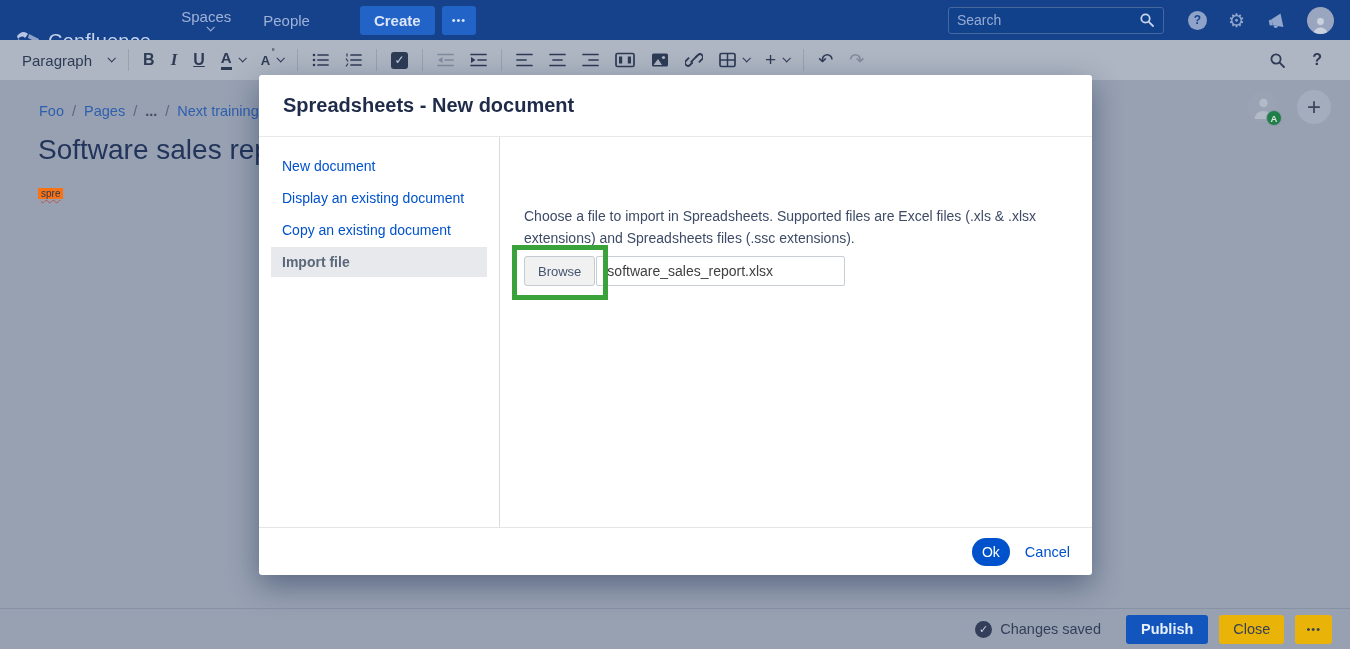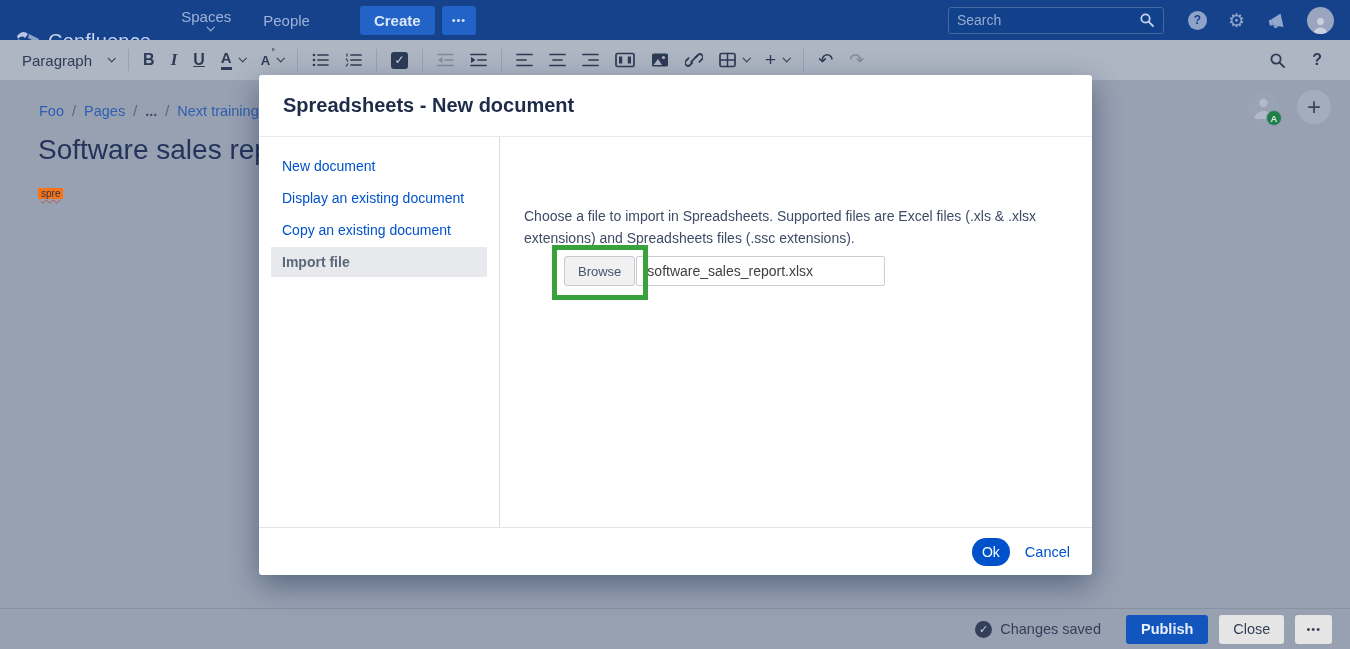--- a/index.html
+++ b/index.html
@@ -74,36 +74,36 @@
 
   
   .bottombar { position:absolute; left:0; right:0; bottom:0; height:41px; border-top:1px solid #8792A5;
                background:var(--page-bg,#98A1B2); display:flex; align-items:center; justify-content:flex-end;
                padding:0 18px; gap:11px; }
   .status { display:flex; align-items:center; gap:8px; font-size:14.5px; color:#333F5A; margin-right:14px; }
   .check-circle { width:17px; height:17px; border-radius:50%; background:#333F5A; color:#C9D2E2; font-size:11px;
                   display:flex; align-items:center; justify-content:center; }
   .publish-btn { background:var(--publish-blue,#1256BD); color:#E8EFFA; border:none; border-radius:3px; height:29px;
                  padding:0 15px; font-size:14.5px; font-weight:700; cursor:pointer; }
-  .close-btn, .bb-more { background:#e5e5e5; color:#333F58; border:none; border-radius:3px; height:29px;
+  .close-btn, .bb-more { background:#eab308; color:#333F58; border:none; border-radius:3px; height:29px;
                  padding:0 14px; font-size:14.5px; cursor:pointer; }
   .bb-more { font-size:11px; letter-spacing:1px; padding:0 11px; }
 
   
   .modal { position:absolute; left:259px; top:75px; width:833px; height:500px; background:#fff; border-radius:3px;
            box-shadow:0 10px 30px rgba(9,30,66,.45); z-index:20; display:flex; flex-direction:column; }
   .modal-header { height:62px; border-bottom:1px solid #E9E9E9; display:flex; align-items:center; padding:0 24px;
                   font-size:20px; font-weight:600; color:#1E2B49; flex:none; }
   .modal-body { flex:1; display:flex; min-height:0; }
   .modal-sidebar { width:241px; flex:none; border-right:1px solid #D8DBE0; padding:14px 12px 0; }
   .side-item { padding:7px 11px; font-size:14px; color:var(--accent-blue,#0052CC); margin-bottom:2px; cursor:pointer; }
   .side-item.selected { background:#E7E9EC; color:#5B6879; font-weight:600; }
   .modal-content { flex:1; padding:21px 24px; position:relative; }
   .desc { font-size:14px; color:#3E4B66; line-height:1.55; max-width:516px;margin-top:48px; }
-  .file-row { margin-top:7px; display:flex; align-items:center; position:relative;margin-left:40px; }
+  .file-row { margin-top:7px; display:flex; align-items:center; position:relative; }
   .browse-btn { height:30px; padding:0 13px; background:#F1F1F2; border:1px solid #C6CAD1; border-radius:3px;
                 font-size:13px; color:#44546F; cursor:pointer; position:relative; z-index:1; }
   .file-input { height:30px; width:249px; border:1px solid #C9CDD4; border-radius:2px; margin-left:1px; padding:0 10px;
                 font-size:14px; color:#404040; font-family:"Liberation Sans",sans-serif; outline:none; }
   .green-box { position:absolute; left:-12px; top:-11px; width:96px; height:55px;
                border:5px solid var(--annotation-green,#3AA23A); z-index:2; pointer-events:none; }
   .modal-footer { height:48px; flex:none; border-top:1px solid #E5E5E5; display:flex; align-items:center;
                   justify-content:flex-end; gap:15px; padding:0 22px; }
   .ok-btn { background:var(--accent-blue,#0052CC); color:#fff; border:none; border-radius:14px; height:28px;
             padding:0 10px; font-size:14px; cursor:pointer; }

